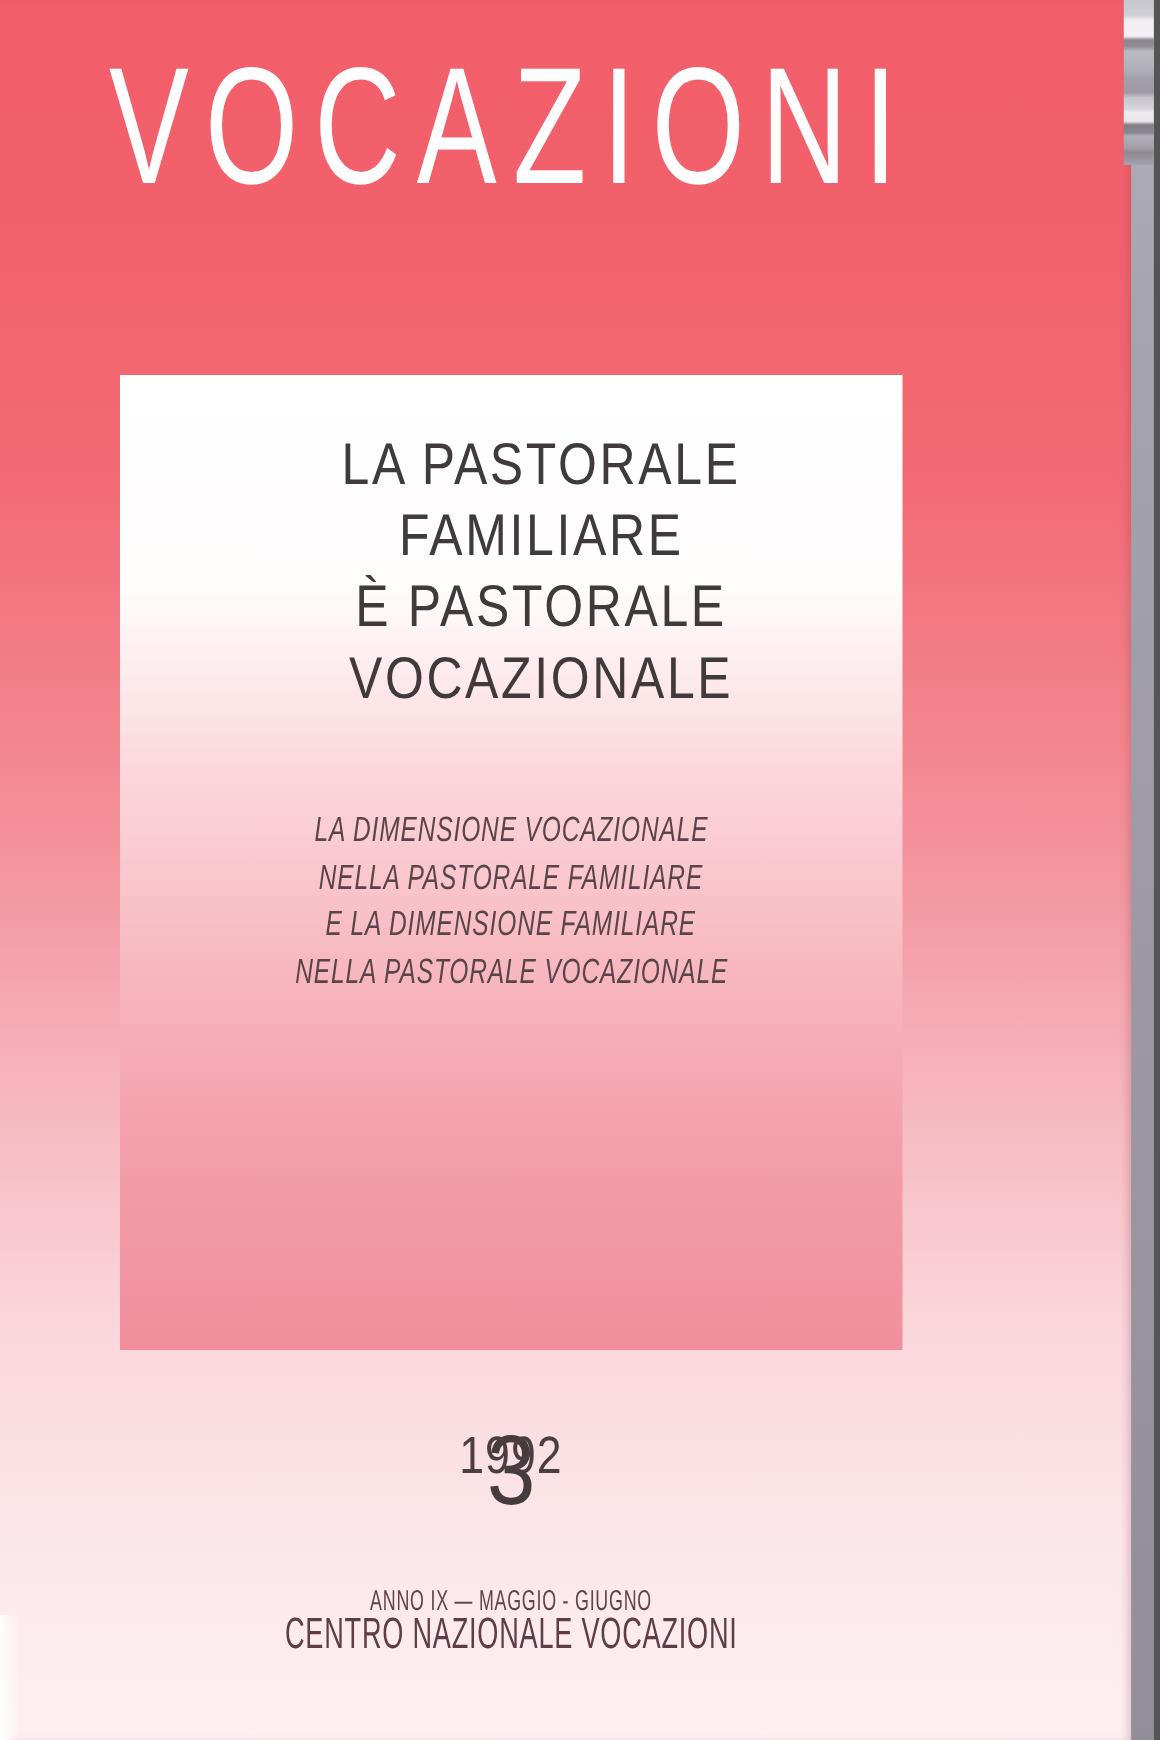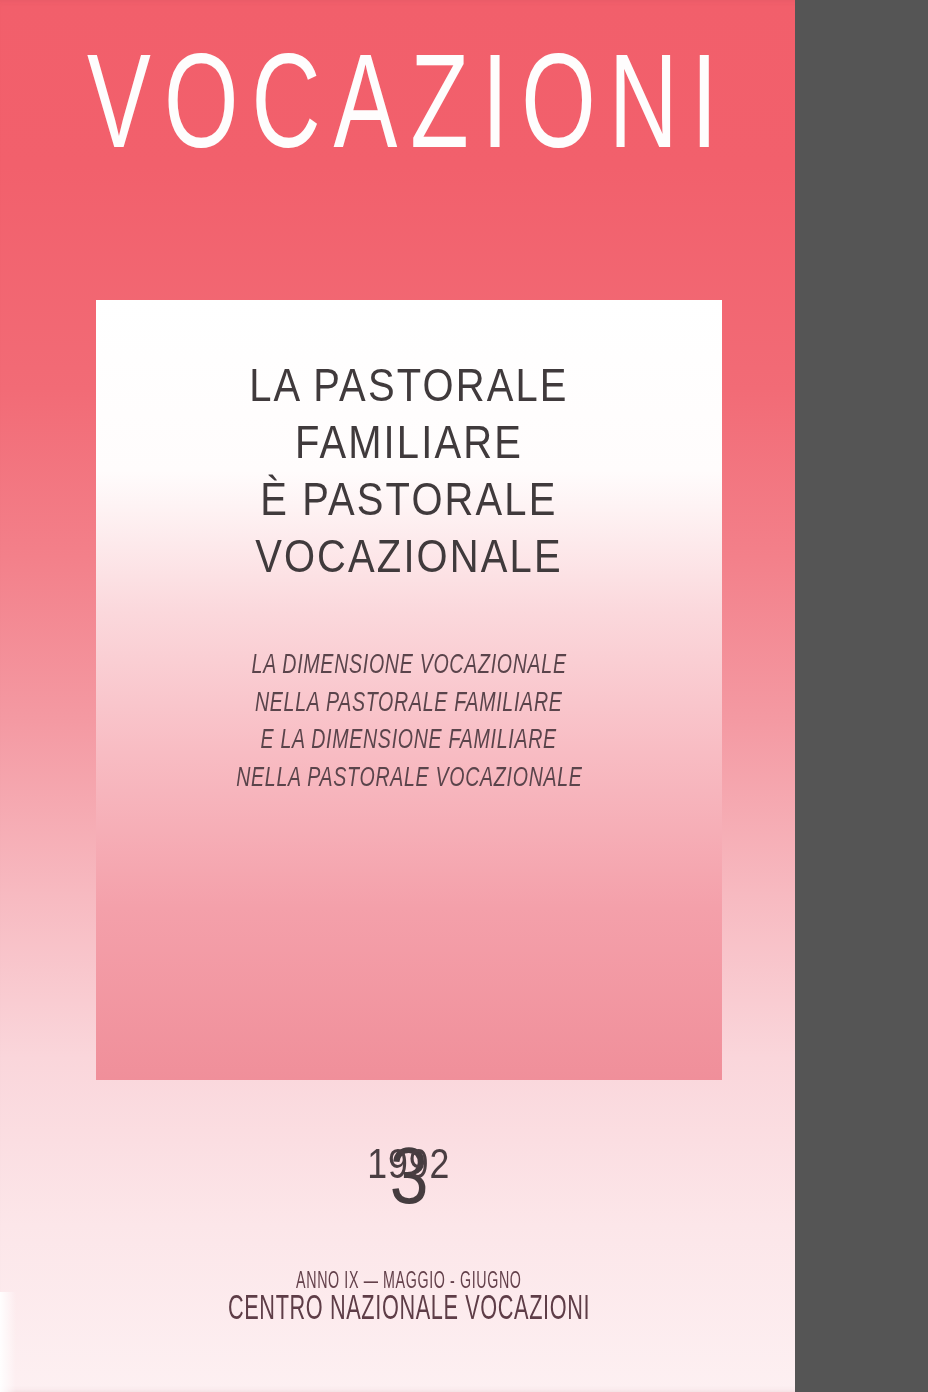--- a/index.html
+++ b/index.html
@@ -3,21 +3,21 @@
 <meta charset="utf-8">
 <style>
   html, body {
     margin: 0;
     padding: 0;
     background: #555;
     font-family: "Liberation Sans", sans-serif;
   }
   .page {
     position: relative;
-    width: 795px;
+    width: 923px;
     height: 1392px;
     overflow: hidden;
     background: #9b98a1;
   }
   
   .paper {
     position: absolute;
     left: 0; top: 0;
     width: 905px; height: 1392px;
     background: linear-gradient(to bottom,
@@ -63,21 +63,22 @@
     font-size: 133px;
     line-height: 133px;
     font-weight: 300;
     letter-spacing: 18px;
     color: #fefdfd;
     transform: scaleX(0.72);
     transform-origin: center;
   }
 
   .box-title {
-    top: 356px;
+    top: 342px;
+    padding-left: 24px;
   }
   .box-title .line {
     font-size: 47px;
     line-height: 57px;
     letter-spacing: 2.5px;
     color: #403a3c;
     transform: scaleX(0.85);
     transform-origin: center;
   }
 

